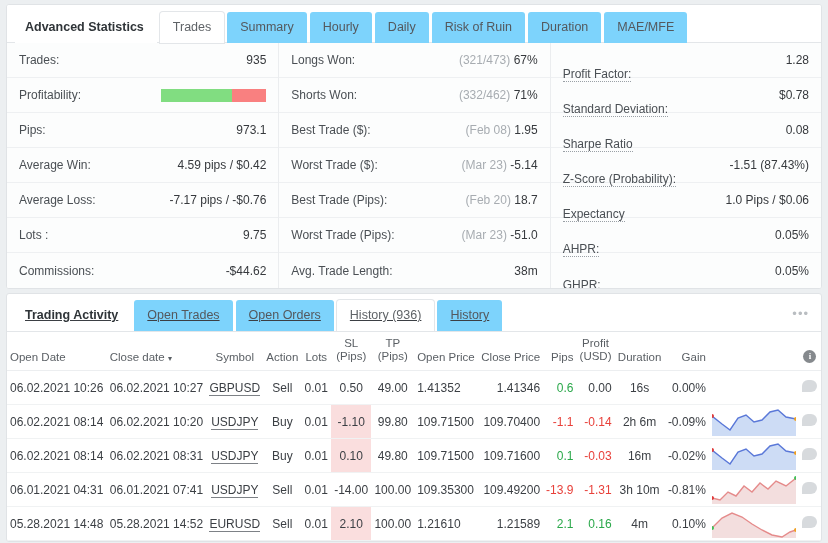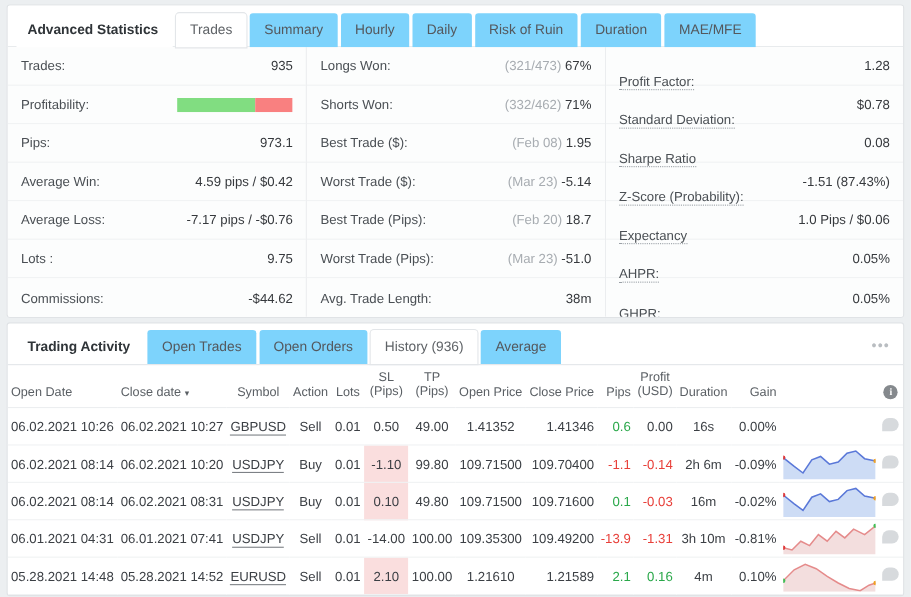--- a/index.html
+++ b/index.html
@@ -117,21 +117,21 @@
     border-bottom: 1px solid #f0f2f3;
     color: #3b3f44;
     white-space: nowrap;
   }
   .c-date { text-align: left; width: 103px; }
   .c-sym  { text-align: center; width: 58px; }
   .c-act  { text-align: center; width: 42px; }
   .c-lots { text-align: center; width: 32px; }
   .c-sl   { text-align: center; width: 44px; }
   .c-tp   { text-align: center; width: 44px; }
-  .c-op   { text-align: center;  width: 68px; }
+  .c-op   { text-align: left;  width: 68px; }
   .c-cp   { text-align: right;  width: 68px; }
   .c-pips { text-align: right;  width: 32px; }
   .c-prof { text-align: right;  width: 40px; }
   .c-dur  { text-align: center; width: 56px; }
   .c-gain { text-align: right;  width: 48px; }
   .c-spark{ width: 90px; }
   .c-cm   { text-align: center; width: 34px; }
 
   .sym { border-bottom: 1px solid #7d8186; cursor: pointer; }
   .pos { color: #2aa84a; }
@@ -260,26 +260,26 @@
         <div class="srow">
           <span class="slabel dotted">GHPR:</span>
           <span class="sval"><span>0.05%</span></span>
         </div>
       </div>
     </div>
 </div>
 
 <div class="panel">
   <div class="act-head">
-    <div style="display:flex;align-items:center;" id="act-tabs">
+    <div style="display:flex;align-items:center;text-decoration:underline;" id="act-tabs">
         <div class="tab head">Trading Activity</div>
         <div class="tab">Open Trades</div>
         <div class="tab">Open Orders</div>
         <div class="tab active">History (936)</div>
-        <div class="tab">Average</div>
+        <div class="tab">History</div>
       </div>
     <span class="dots">•••</span>
   </div>
   <table>
     <thead>
       <tr>
         <th class="c-date">Open Date</th>
         <th class="c-date">
           <span>Close date</span>
           <span class="sortarrow">▾</span>

